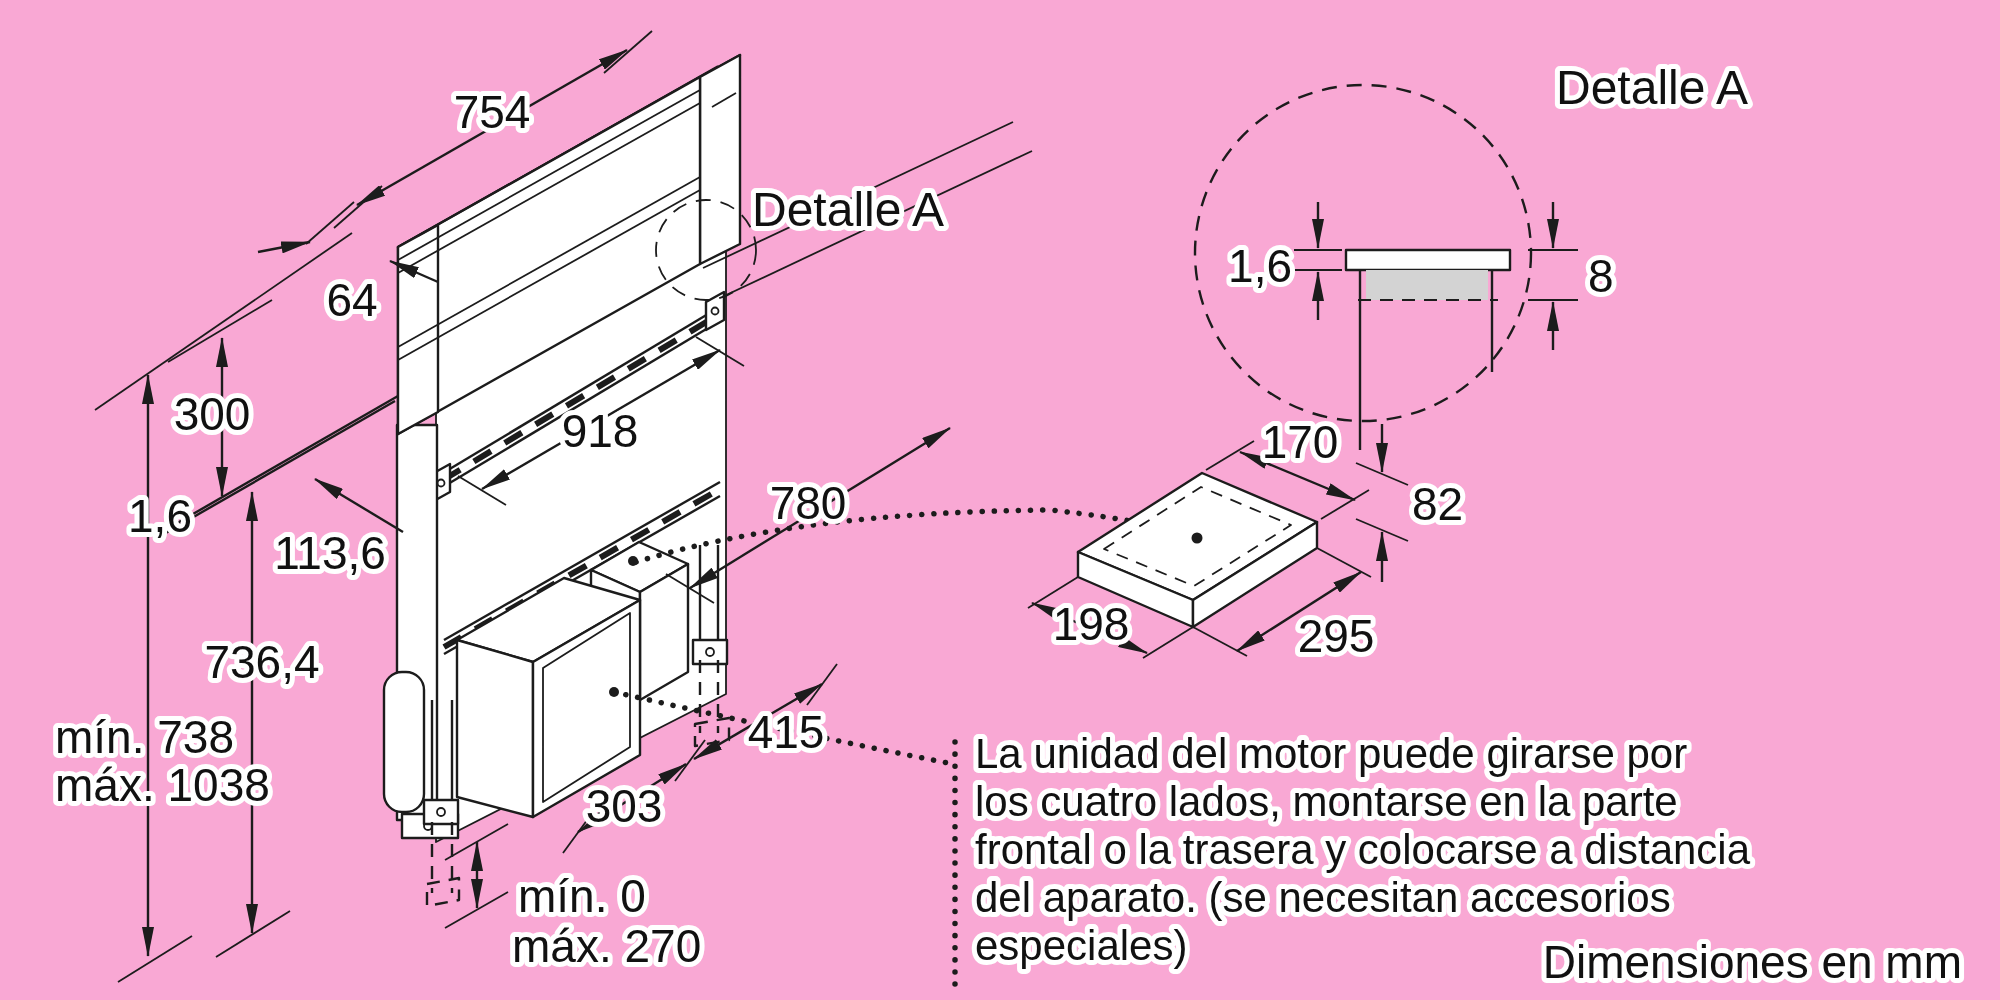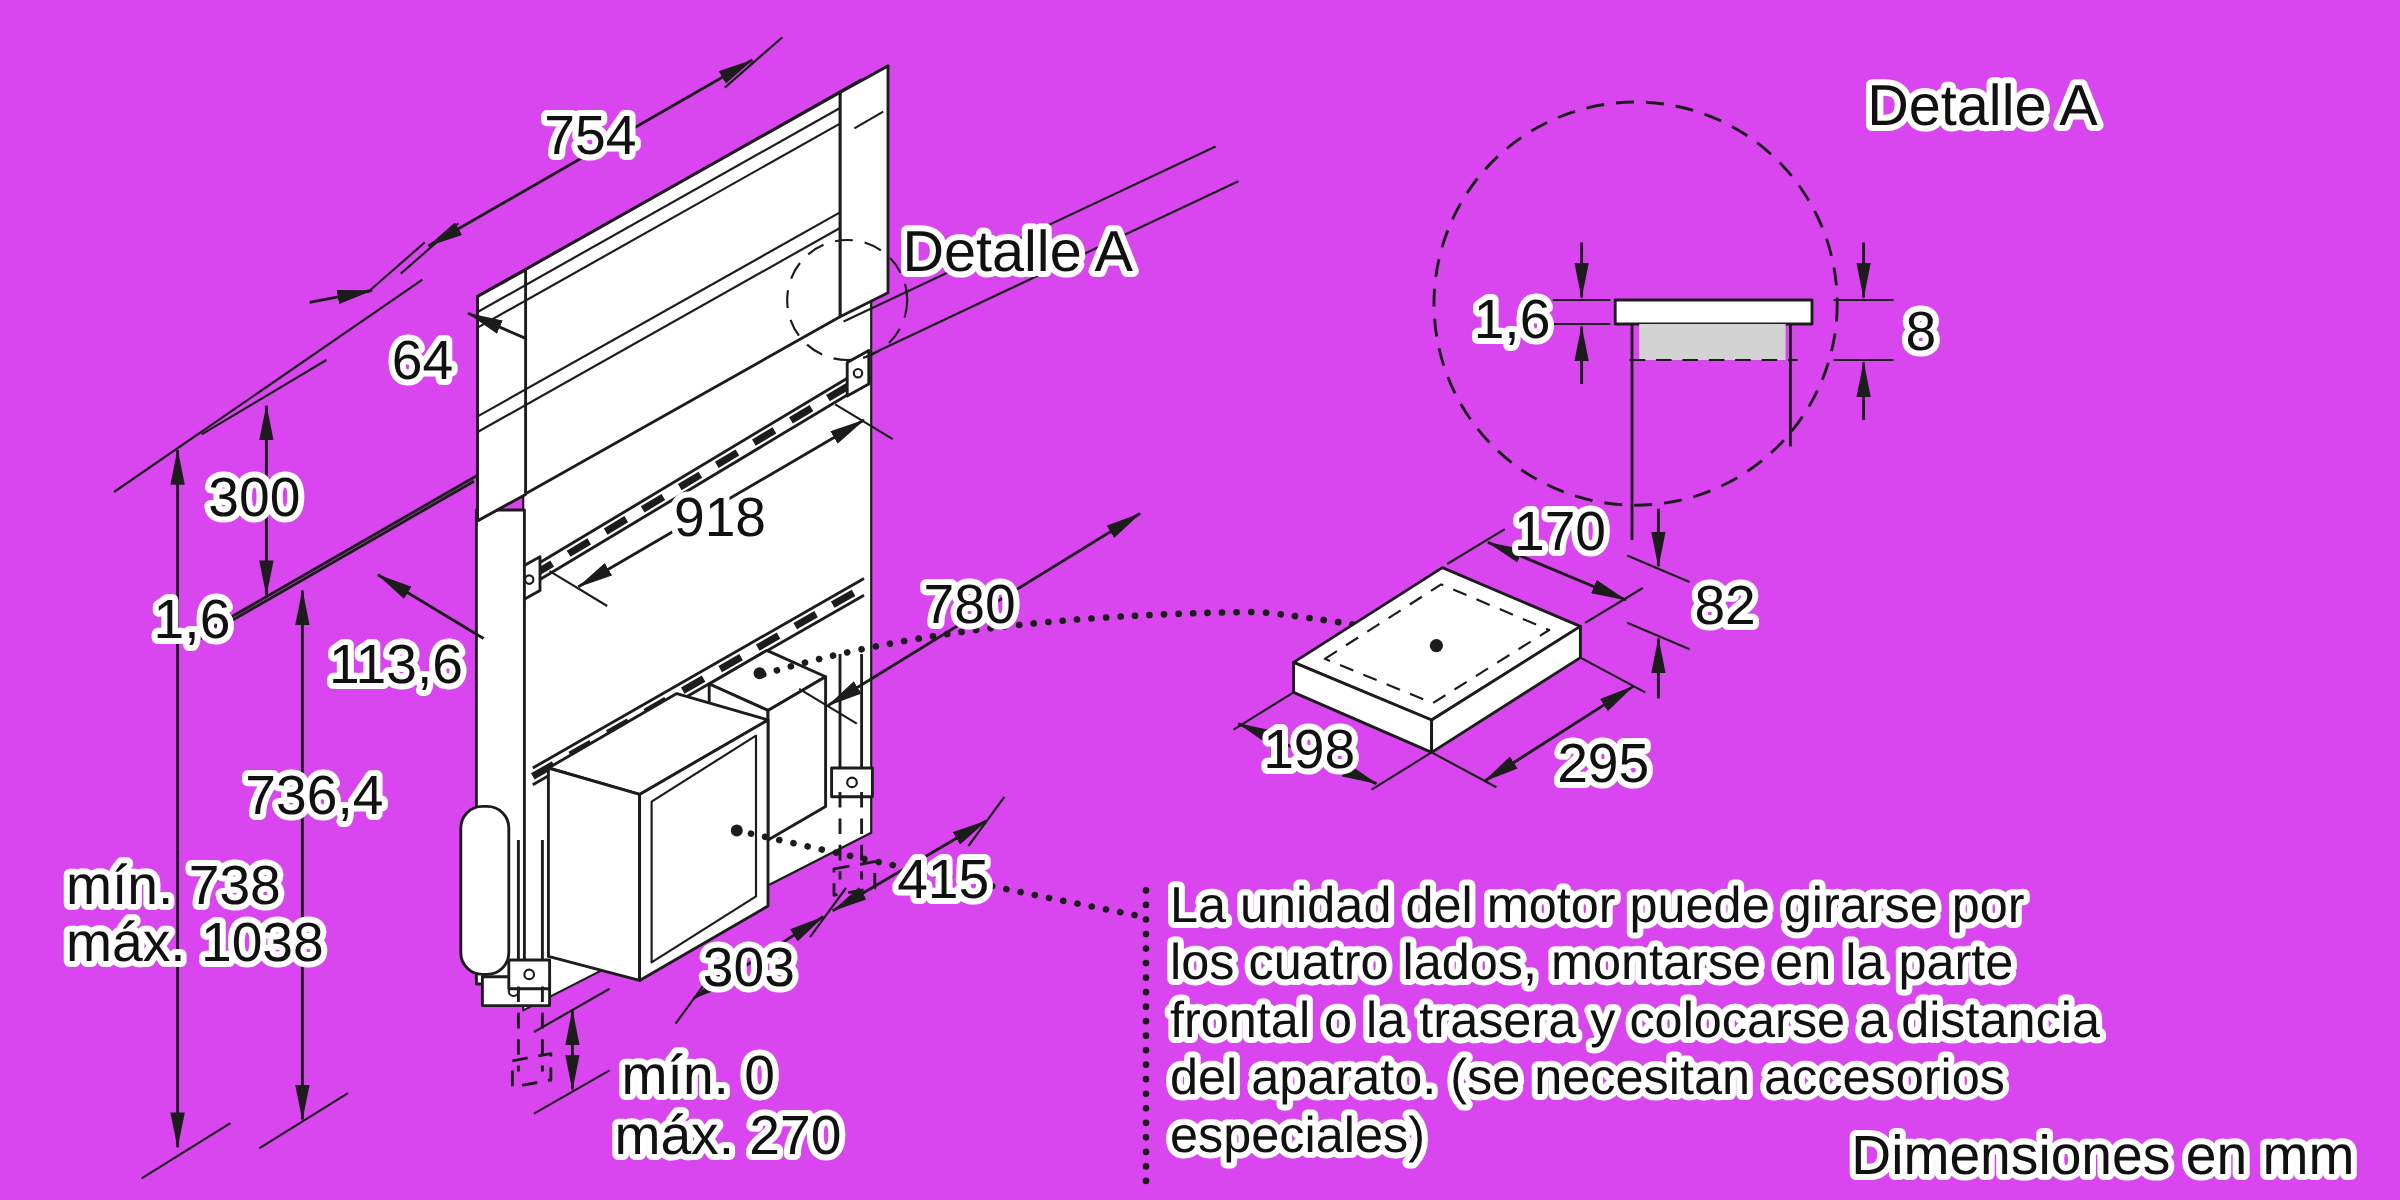--- a/index.html
+++ b/index.html
@@ -1,16 +1,16 @@
 <!DOCTYPE html>
 <html><head>
 <meta charset="utf-8">
 <style>
   html,body{margin:0;padding:0;background:#ffffff;}
-  .stage{position:relative;width:2000px;height:1000px;background:#d946ef;overflow:hidden;
+  .stage{position:relative;width:2000px;height:1000px;background:#f9a8d4;overflow:hidden;
          font-family:"Liberation Sans",sans-serif;}
   svg{position:absolute;left:0;top:0;}
   svg line, svg path, svg polyline, svg polygon, svg rect, svg circle{
     stroke:#1c1c1c; fill:none; stroke-width:2.4; stroke-linejoin:round;}
   .thin{stroke-width:1.8;}
   .face{fill:#ffffff;}
   .grayfill{fill:#d3d3d3;stroke:none;}
   .dash{stroke-dasharray:13 9;}
   .dashc{stroke-dasharray:15 10;}
   .dots{stroke-dasharray:0.1 12;stroke-linecap:round;stroke-width:5.5;}

